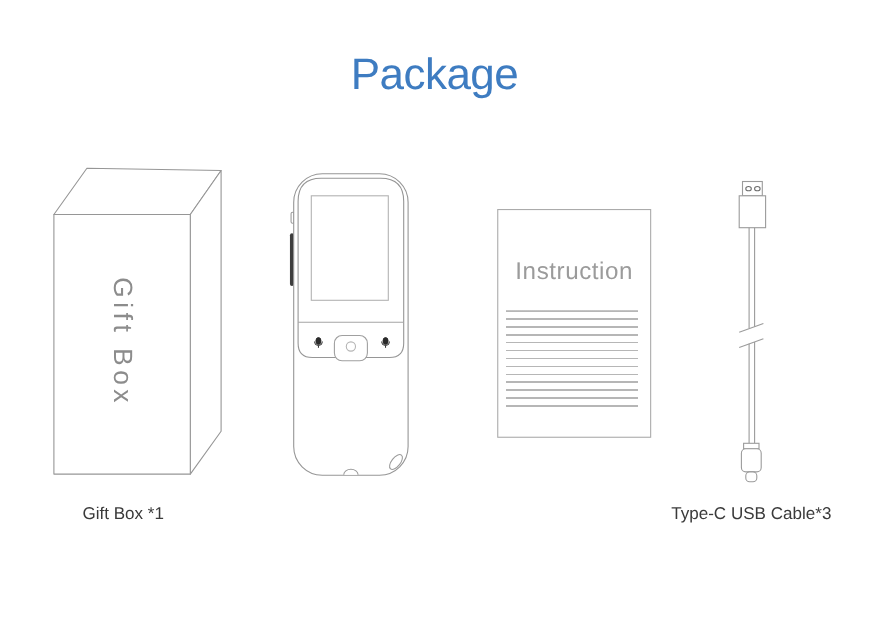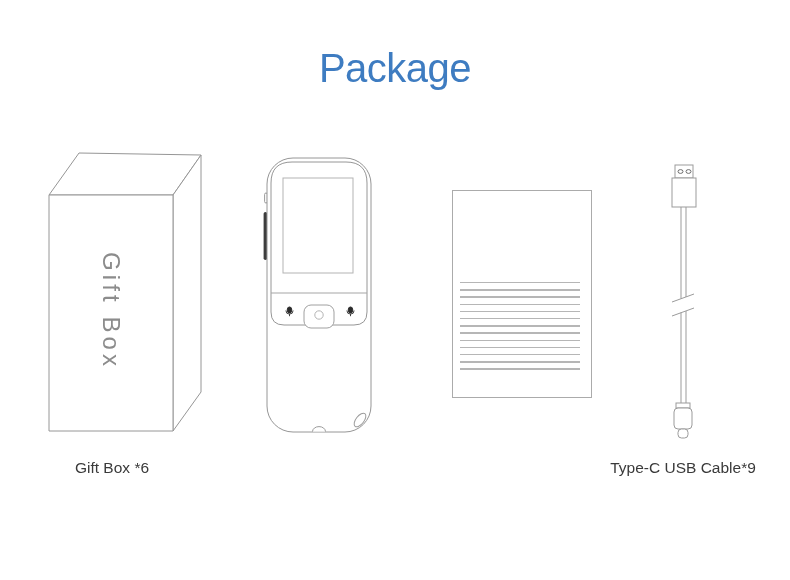--- a/index.html
+++ b/index.html
@@ -88,20 +88,21 @@
       </g>
 
       <path d="M57.5,281.6 a6.5,5 0 0 1 13,0" stroke="#9b9b9b" fill="#ffffff"></path>
 
       <ellipse cx="105" cy="270" rx="4" ry="8" transform="rotate(38 105 270)" fill="#ffffff" stroke="#9b9b9b"></ellipse>
     </svg>
   </div>
 
   <div class="fig" style="left:445px; top:185px; width:155px; height:220px;">
     <div class="manual-sheet">
+      <div class="manual-title">Instruction</div>
       <div class="manual-lines"></div>
     </div>
   </div>
 
   <div class="fig" style="left:650px; top:158px; width:70px; height:285px;">
     <svg width="70" height="285" viewBox="0 0 70 285" fill="#ffffff" stroke="#9b9b9b" stroke-width="1">
 
       <g>
         <rect x="25" y="7" width="18" height="13"></rect>
         <ellipse cx="30.5" cy="13.5" rx="2.5" ry="1.9" stroke="#6e6e6e"></ellipse>
@@ -125,16 +126,16 @@
       </g>
 
       <g>
         <rect x="26" y="245" width="14" height="5"></rect>
         <rect x="24" y="250" width="18" height="21" rx="4"></rect>
         <rect x="28" y="271" width="10" height="9" rx="3.5"></rect>
       </g>
     </svg>
   </div>
 
-  <div class="caption" style="left:112px;">Gift Box *6</div>
-  <div class="caption" style="left:683px;">Type-C USB Cable*9</div>
+  <div class="caption" style="left:112px;">Gift Box *1</div>
+  <div class="caption" style="left:683px;">Type-C USB Cable*3</div>
 
 </div>
 
 </body></html>

